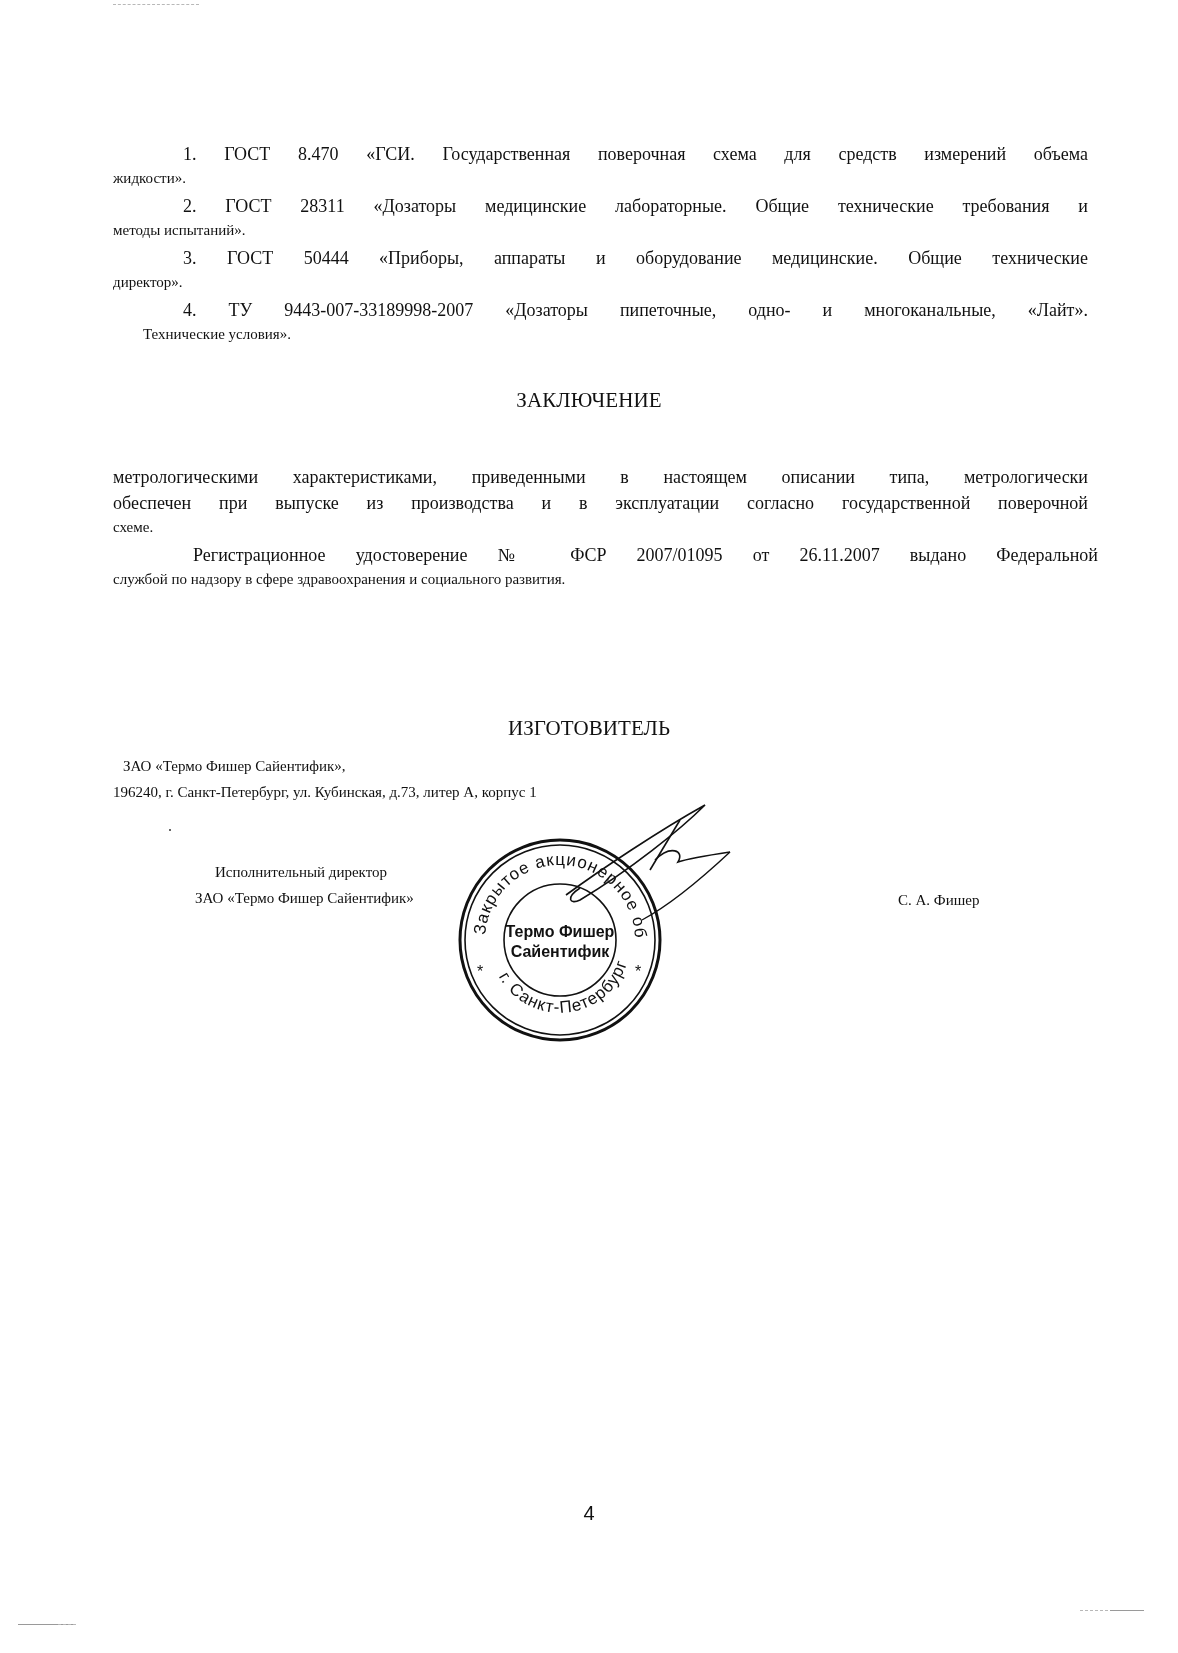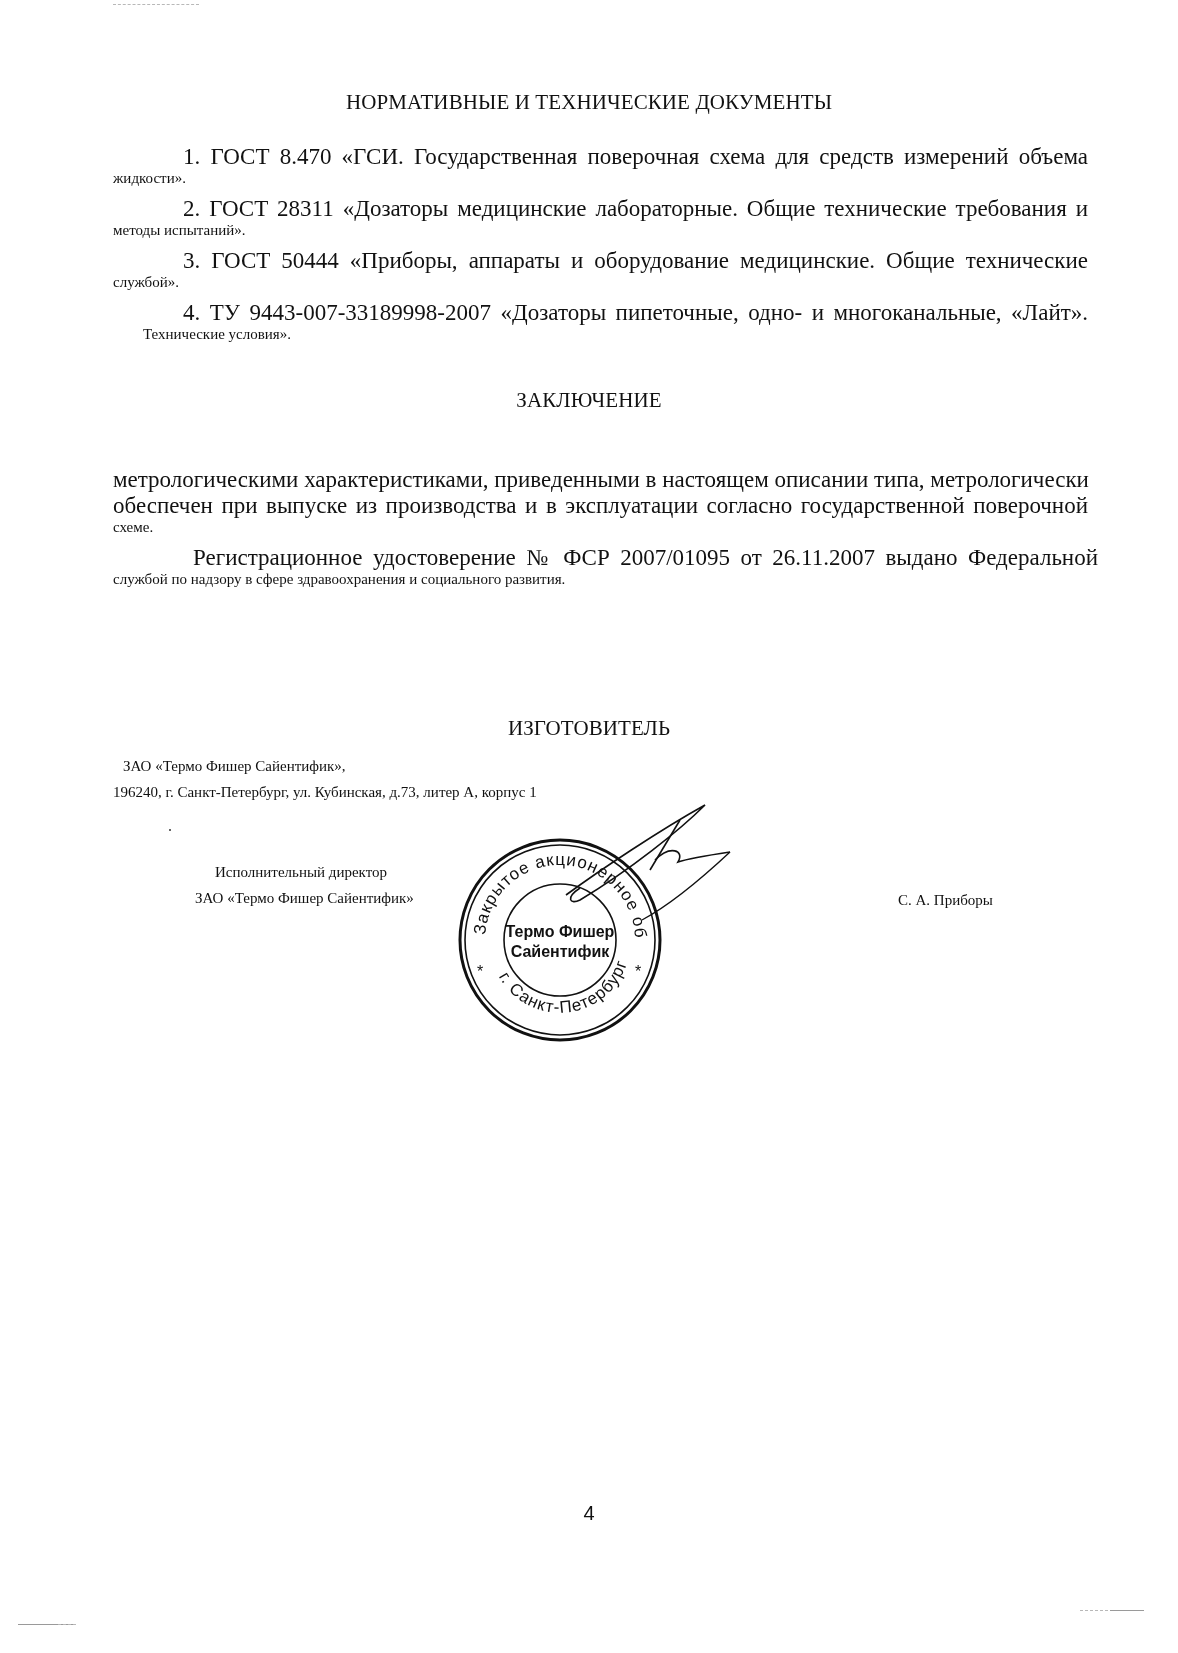--- a/index.html
+++ b/index.html
@@ -8,51 +8,50 @@
       font-family: "Liberation Serif", "DejaVu Serif", serif;
       color: #111111;
     }
     .page { position: absolute; left: 0; top: 0; width: 1178px; height: 1653px; }
     .heading {
       position: absolute; left: 0; width: 1178px; text-align: center;
       font-size: 21px; letter-spacing: 0.1px;
     }
     .line { position: absolute; font-size: 15px; white-space: nowrap; }
     .just {
-      position: absolute; left: 113px; width: 975px; font-size: 23px;
+      position: absolute; left: 113px; width: 975px; font-size: 18px;
       text-align: justify; text-align-last: justify; white-space: nowrap;
     }
     .just span { display: inline; }
     .artifact { position: absolute; height: 1px; border-top: 1px dashed #b8b8b8; }
     .artifact.solid { border-top: 1px solid #9a9a9a; }
     .dot { position: absolute; width: 2px; height: 2px; background: #333; border-radius: 1px; }
     .pagenum { position: absolute; left: 0; width: 1178px; text-align: center; font-family: "Liberation Sans", "DejaVu Sans", sans-serif; font-size: 20px; }
     svg text { font-family: "Liberation Sans", "DejaVu Sans", sans-serif; }
   </style>
 </head>
 <body>
 
 <div class="page">
 
   <div class="artifact" style="left:113px; top:4px; width:86px;"></div>
   <div class="artifact solid" style="left:18px; top:1624px; width:56px;"></div>
   <div class="artifact" style="left:58px; top:1624px; width:18px;"></div>
   <div class="artifact solid" style="left:1110px; top:1610px; width:34px;"></div>
   <div class="artifact" style="left:1080px; top:1610px; width:28px;"></div>
 
-  <div class="heading" style="top:90px;">НОРМАТИВНЫЕ И ТЕХНИЧЕСКИЕ  ДОКУМЕНТЫ</div>
 
   <div class="just" style="top:144px; left:183px; width:905px;"><span>1. ГОСТ 8.470 «ГСИ.  Государственная поверочная схема для средств измерений объема</span></div>
   <div class="line" style="top:170px; left:113px;">жидкости».</div>
 
   <div class="just" style="top:196px; left:183px; width:905px;"><span>2. ГОСТ 28311  «Дозаторы медицинские лабораторные. Общие технические требования и</span></div>
   <div class="line" style="top:222px; left:113px;">методы испытаний».</div>
 
   <div class="just" style="top:248px; left:183px; width:905px;"><span>3. ГОСТ 50444 «Приборы, аппараты и оборудование медицинские. Общие технические</span></div>
-  <div class="line" style="top:274px; left:113px;">службой».</div>
+  <div class="line" style="top:274px; left:113px;">директор».</div>
 
   <div class="just" style="top:300px; left:183px; width:905px;"><span>4. ТУ 9443-007-33189998-2007 «Дозаторы пипеточные, одно- и многоканальные, «Лайт».</span></div>
   <div class="line" style="top:326px; left:143px;">Технические условия».</div>
 
   <div class="heading" style="top:388px;">ЗАКЛЮЧЕНИЕ</div>
 
   <div class="just" style="top:467px;"><span>метрологическими характеристиками, приведенными в настоящем описании типа, метрологически</span></div>
   <div class="just" style="top:493px;"><span>обеспечен при выпуске из производства и в эксплуатации согласно государственной поверочной</span></div>
   <div class="line" style="top:519px; left:113px;">схеме.</div>
 
@@ -60,21 +59,21 @@
   <div class="line" style="top:571px; left:113px;">службой по надзору в сфере здравоохранения и социального развития.</div>
 
   <div class="heading" style="top:716px;">ИЗГОТОВИТЕЛЬ</div>
   <div class="line" style="top:758px; left:113px;margin-left:10px;">ЗАО «Термо Фишер Сайентифик»,</div>
   <div class="line" style="top:784px; left:113px;">196240, г. Санкт-Петербург, ул. Кубинская, д.73, литер А, корпус 1</div>
 
   <div class="dot" style="left:169px; top:829px;"></div>
 
   <div class="line" style="top:864px; left:195px;margin-left:20px;">Исполнительный директор</div>
   <div class="line" style="top:890px; left:195px;">ЗАО «Термо Фишер Сайентифик»</div>
-  <div class="line" style="top:892px; left:898px;">С. А. Приборы</div>
+  <div class="line" style="top:892px; left:898px;">С. А. Фишер</div>
 
   <svg style="position:absolute; left:455px; top:835px;" width="210" height="210" viewBox="0 0 210 210">
     <defs>
       <path id="arcTop" d="M 30 105 A 75 75 0 1 1 180 105"></path>
       <path id="arcBottom" d="M 38 128 A 70 70 0 0 0 172 128"></path>
     </defs>
     <circle cx="105" cy="105" r="100" fill="none" stroke="#111" stroke-width="3"></circle>
     <circle cx="105" cy="105" r="95" fill="none" stroke="#111" stroke-width="1.6"></circle>
     <circle cx="105" cy="105" r="56" fill="none" stroke="#111" stroke-width="1.6"></circle>
     <text font-size="17" fill="#111" letter-spacing="1">

